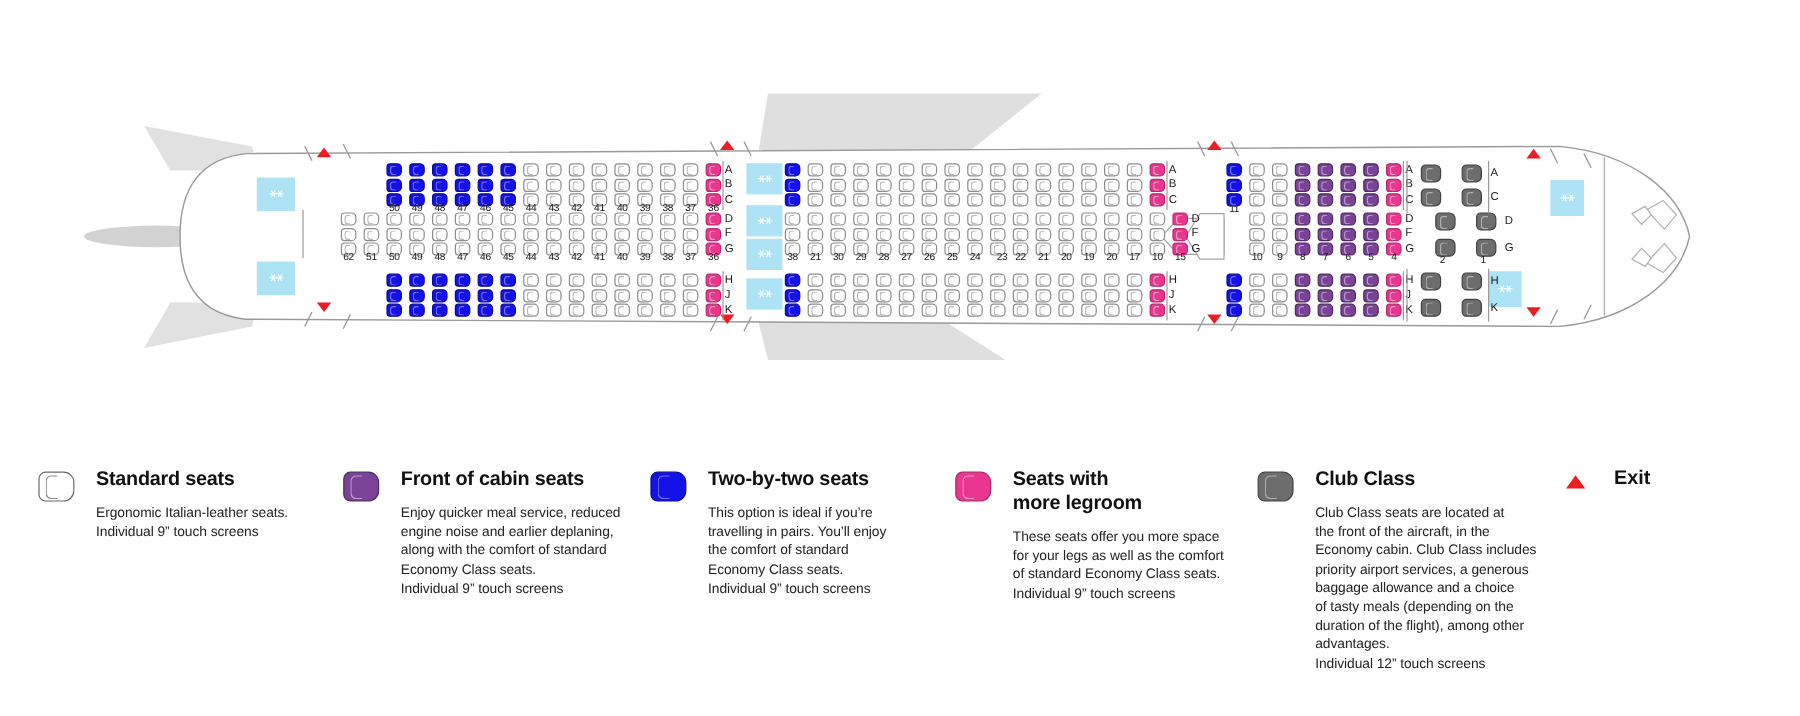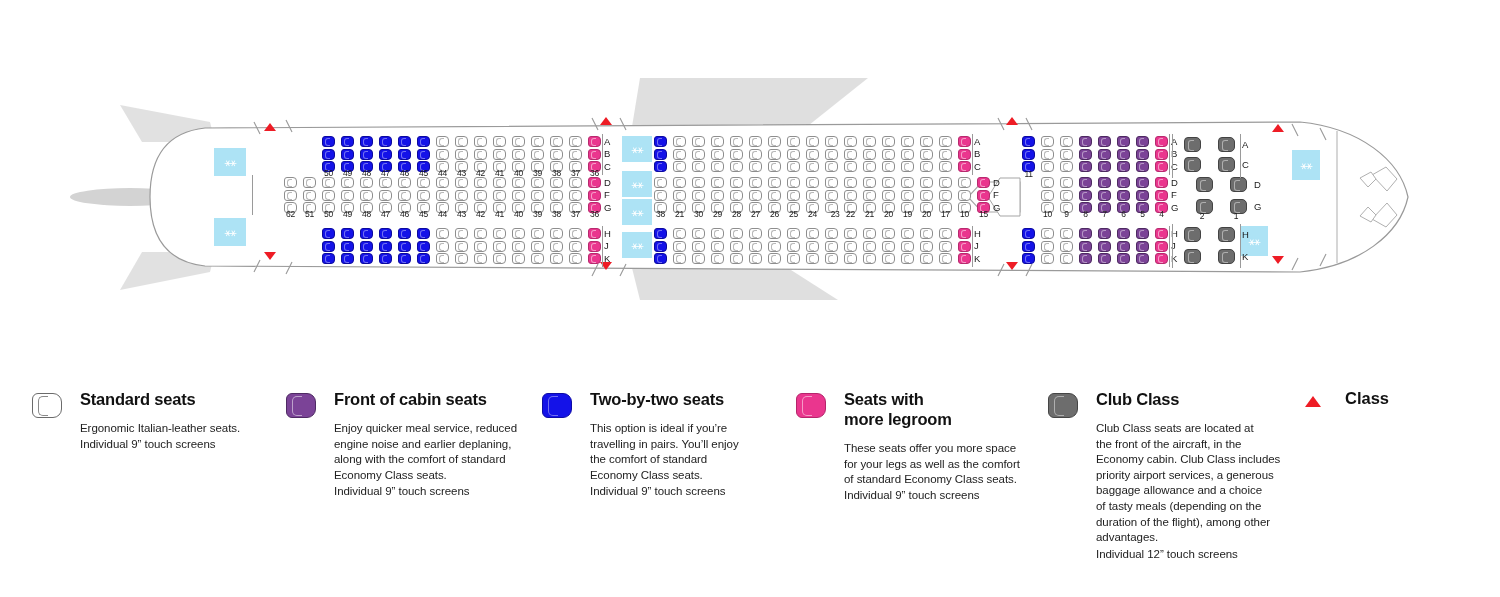--- a/index.html
+++ b/index.html
@@ -750,17 +750,17 @@
 priority airport services, a generous
 baggage allowance and a choice
 of tasty meals (depending on the
 duration of the flight), among other
 advantages.</div>
       <div class="leg-screens" style="top:162px;">Individual 12” touch screens</div>
     </div>
 
     <div class="leg leg-exit" style="left:1305px;width:120px;">
       <div class="tri"></div>
-      <div class="lbl">Class</div>
+      <div class="lbl">Exit</div>
     </div>
 
   </div>
 </div>
 
 </body></html>

